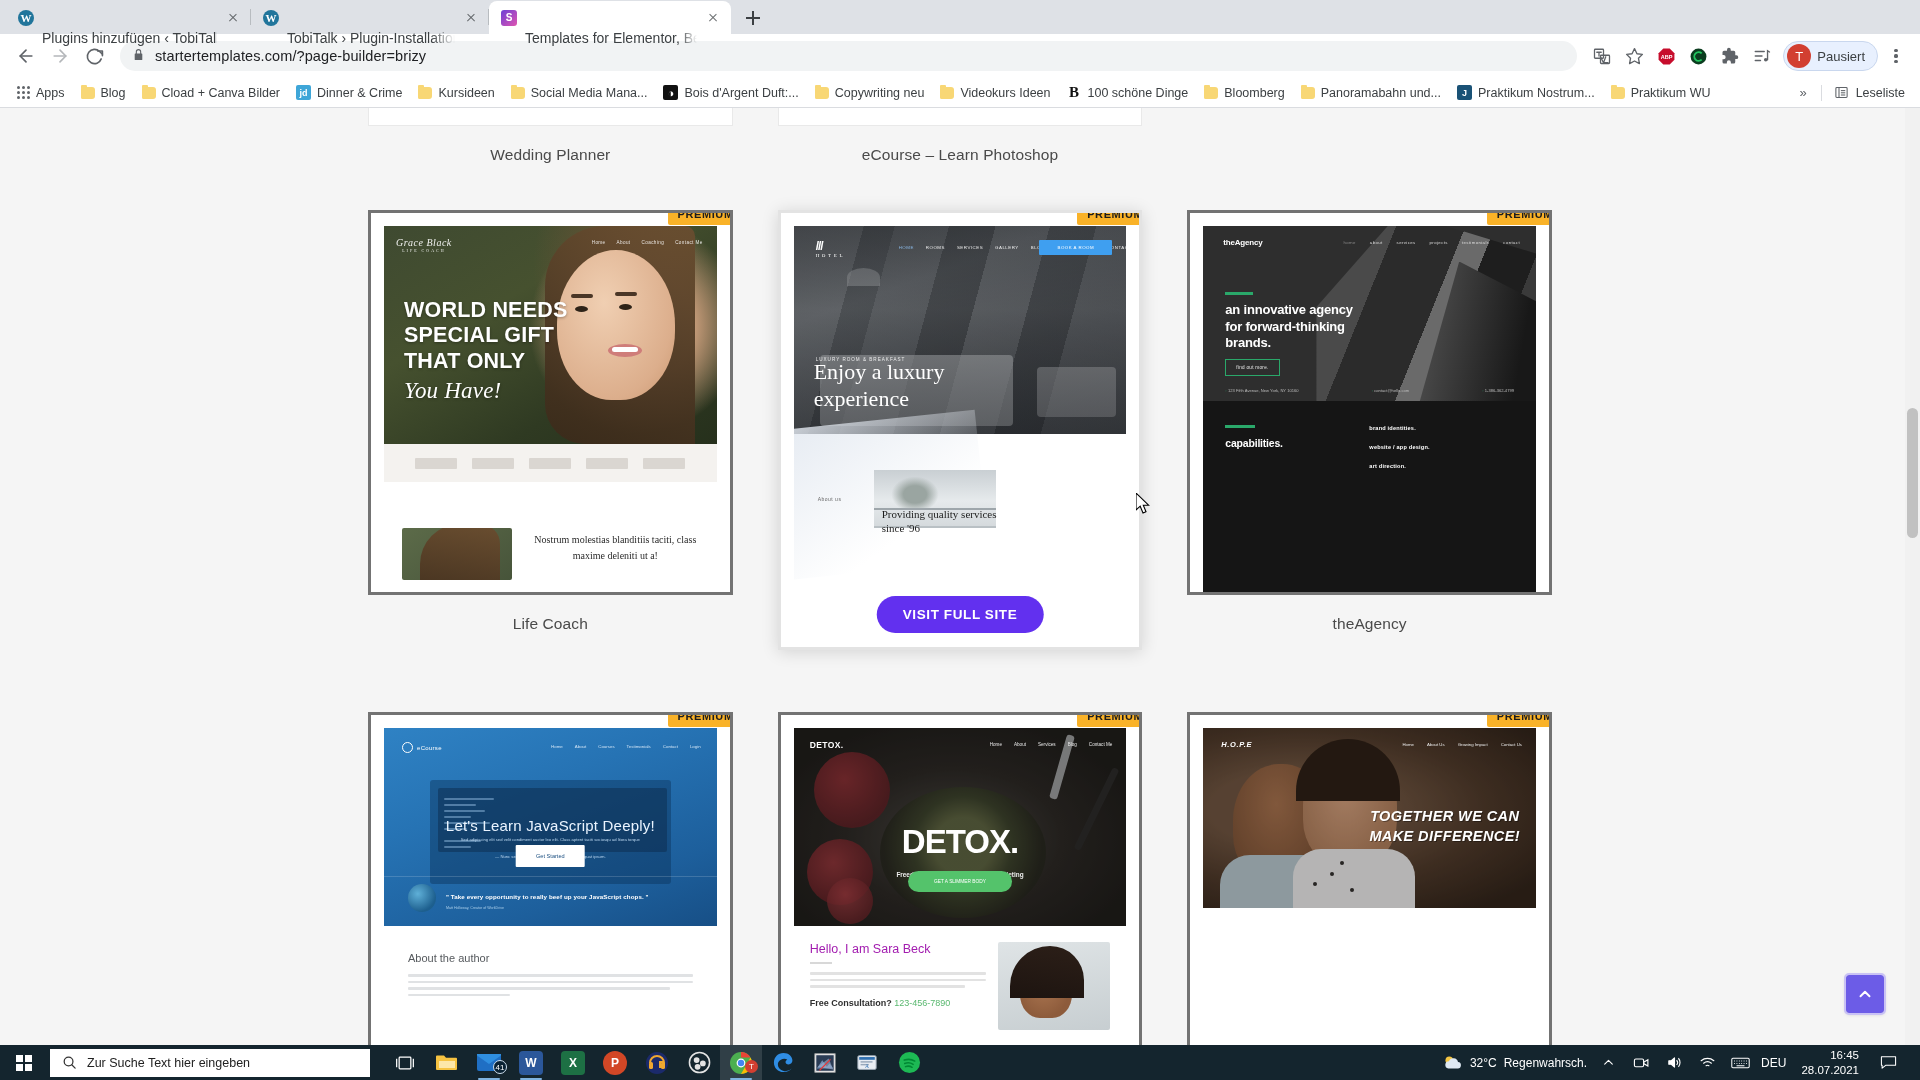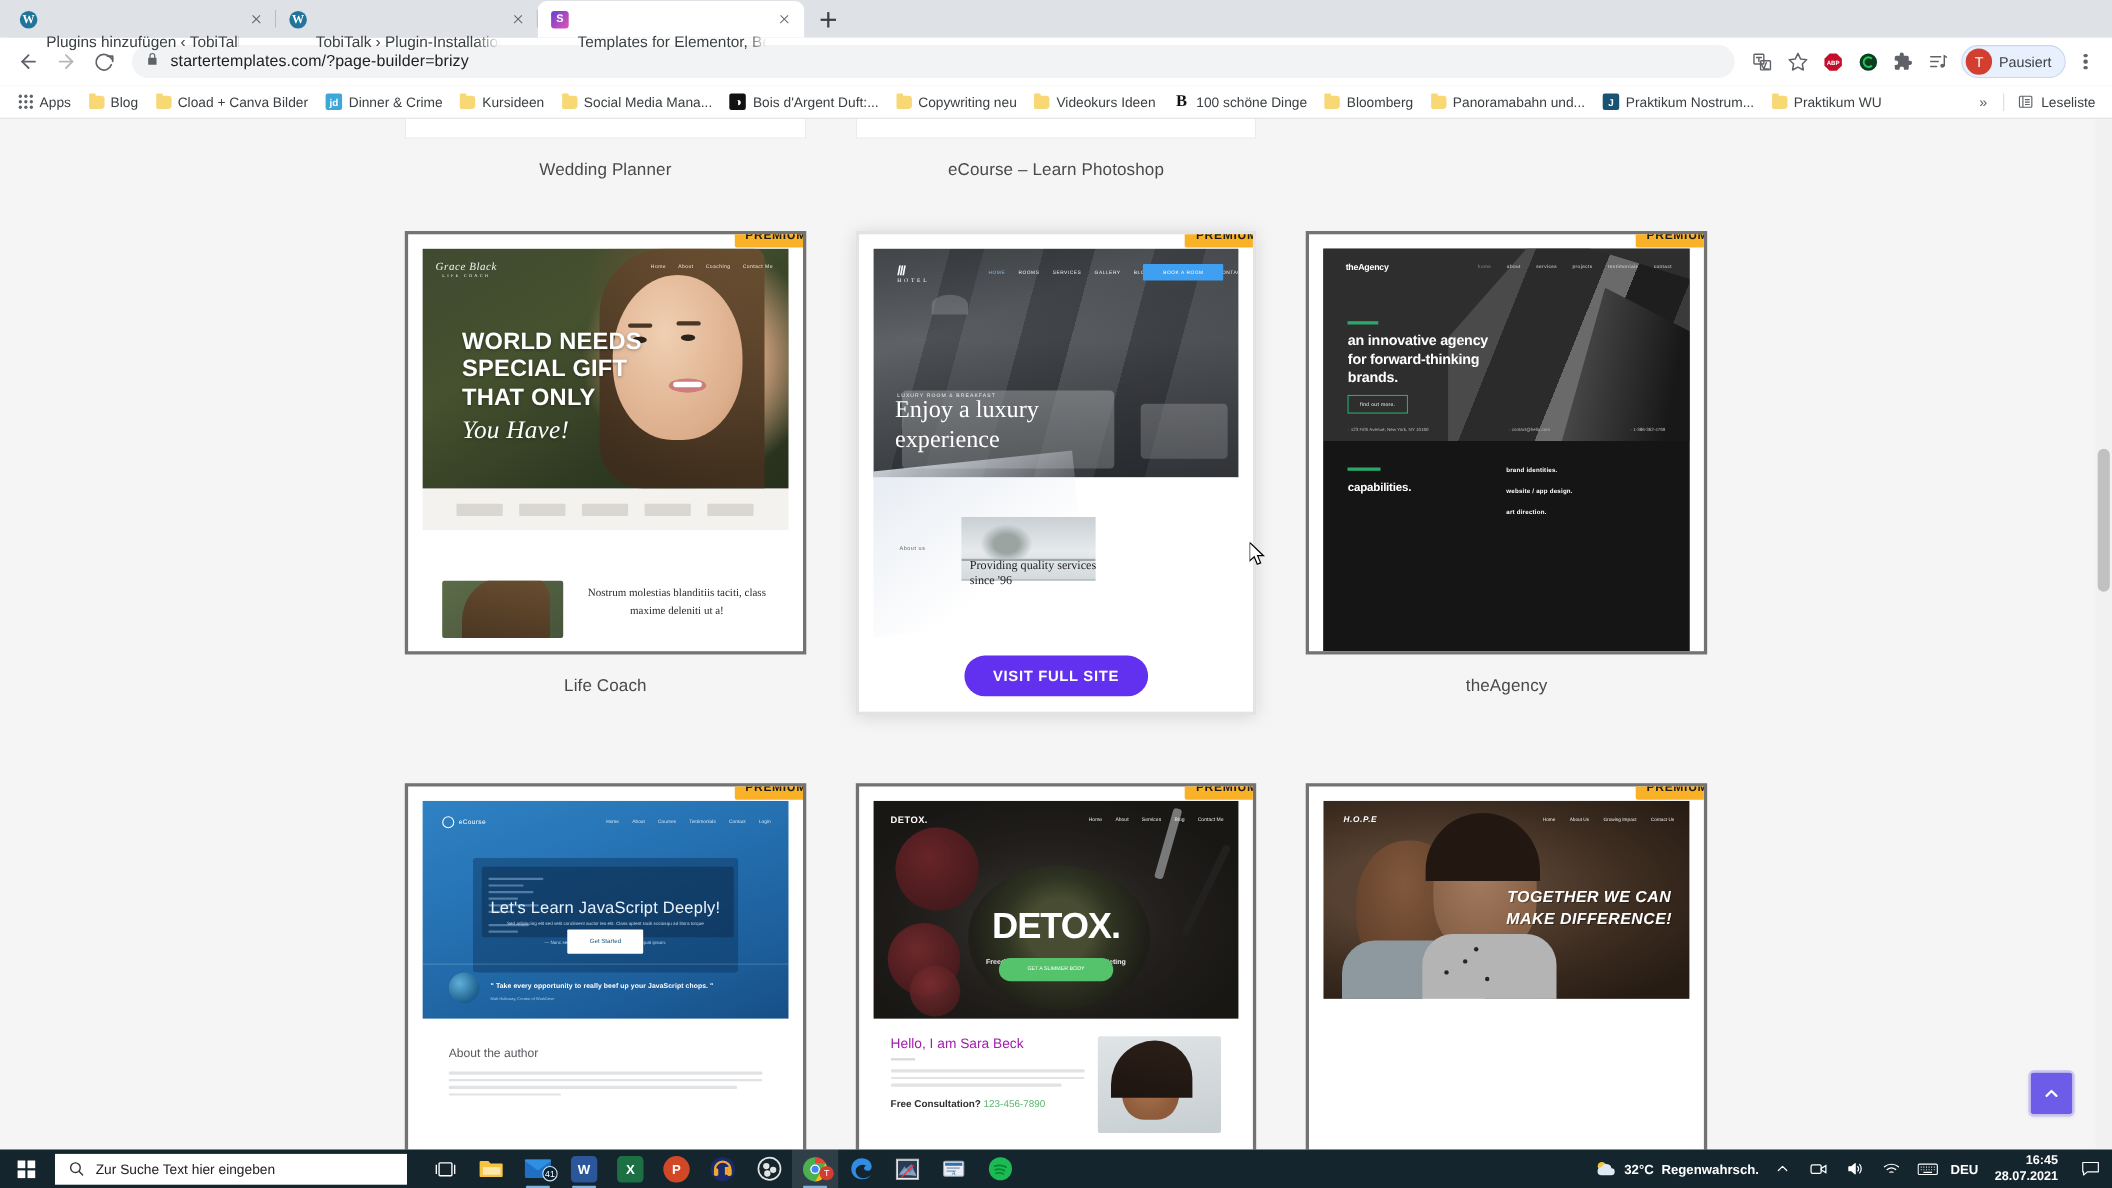--- a/index.html
+++ b/index.html
@@ -114,21 +114,21 @@
     border-radius:60px 10px 0 40px; opacity:.95; }
   .lc-face { position:absolute; right:42px; top:24px; width:118px; height:150px; border-radius:50% 50% 46% 46%;
     background:radial-gradient(ellipse at 40% 35%, #f0cfb2, #dcae8c 70%, #c9966f); }
   .lc-eye { position:absolute; width:13px; height:6px; background:#2e2318; border-radius:50%; }
   .lc-brow { position:absolute; width:22px; height:4px; background:#4a3626; border-radius:3px; }
   .lc-lips { position:absolute; right:75px; top:118px; width:34px; height:13px; background:#cf7d7a; border-radius:50%; }
   .lc-lips:after{content:""; position:absolute; left:4px; top:3px; width:26px; height:5px; background:#fff; border-radius:3px;}
   .lc-logo { position:absolute; left:12px; top:11px; color:#fff; font-family:"Liberation Serif",serif; font-style:italic; font-size:10px; opacity:.92; letter-spacing:.5px;}
   .lc-logo small { display:block; font-size:4px; letter-spacing:2px; font-style:normal; text-align:center;}
   .lc-nav { position:absolute; right:14px; top:14px; display:flex; gap:11px; font-size:4.6px; color:#fff; letter-spacing:.4px; opacity:.85;}
-  .lc-h1 { position:absolute; left:20px; top:72px; color:#fff; font-size:21.5px; font-weight:bold; line-height:1.18; letter-spacing:.2px; text-shadow:0 1px 3px rgba(0,0,0,.35);margin-left:16px; }
+  .lc-h1 { position:absolute; left:20px; top:72px; color:#fff; font-size:21.5px; font-weight:bold; line-height:1.18; letter-spacing:.2px; text-shadow:0 1px 3px rgba(0,0,0,.35); }
   .lc-script { font-family:"Liberation Serif",serif; font-style:italic; font-weight:normal; font-size:23px; display:block; margin-top:3px; }
   .lc-brands { height:38px; background:#f4f2ef; display:flex; align-items:center; justify-content:space-around; padding:0 24px; }
   .lc-brand { width:42px; height:11px; background:#cfcac4; border-radius:1px; opacity:.7; }
   .lc-white { height:46px; background:#fff; }
   .lc-about { display:flex; gap:20px; padding:0 18px; align-items:flex-start; }
   .lc-thumb { width:110px; height:52px; border-radius:2px; overflow:hidden; position:relative;
     background:linear-gradient(145deg,#5c6b49,#47543a); }
   .lc-thumb:before{content:""; position:absolute; left:28px; top:6px; width:60px; height:60px; border-radius:50%;
     background:radial-gradient(ellipse at 45% 40%,#efcdb0,#d4a482);}
   .lc-thumb:after{content:""; position:absolute; left:18px; top:-4px; width:80px; height:58px; border-radius:40px 20px 0 0;
@@ -290,21 +290,21 @@
   .win-logo{display:grid; grid-template-columns:7px 7px; grid-template-rows:7px 7px; gap:2px;}
   .win-logo i{background:#fff; display:block;}
   .tb-search { width:320px; height:28px; background:#fff; display:flex; align-items:center; gap:10px; padding:0 12px; margin-left:2px;}
   .tb-search span { font-size:12.5px; color:#222; }
   .tb-apps { display:flex; align-items:center; gap:0; margin-left:14px; }
   .tb-app { width:42px; height:35px; display:flex; align-items:center; justify-content:center; position:relative;}
   .tb-app.active { background:rgba(255,255,255,.12);}
   .tb-app.active:after,.tb-app.run:after{content:""; position:absolute; bottom:0; left:10px; width:22px; height:2.5px; background:#7fb3e0; border-radius:2px;}
   .appico { width:24px; height:24px; border-radius:4px; display:flex; align-items:center; justify-content:center;
     font-size:12px; font-weight:bold; color:#fff;}
-  .tray { margin-left:auto; display:flex; align-items:center; gap:9px; padding-right:6px; color:#fff; font-size:12px;font-weight:bold;}
+  .tray { margin-left:auto; display:flex; align-items:center; gap:9px; padding-right:18px; color:#fff; font-size:12px;}
   .tray-ico { width:24px; display:flex; align-items:center; justify-content:center; }
   .tray-clock { text-align:right; line-height:1.25; font-size:11.5px; padding:0 6px;}
   .tray-notif { width:28px; height:35px; display:flex; align-items:center; justify-content:center;}
   .wx { display:flex; align-items:center; gap:7px; font-size:12px; }
 </style>
 </head>
 <body>
 
 <div class="browser">
 

